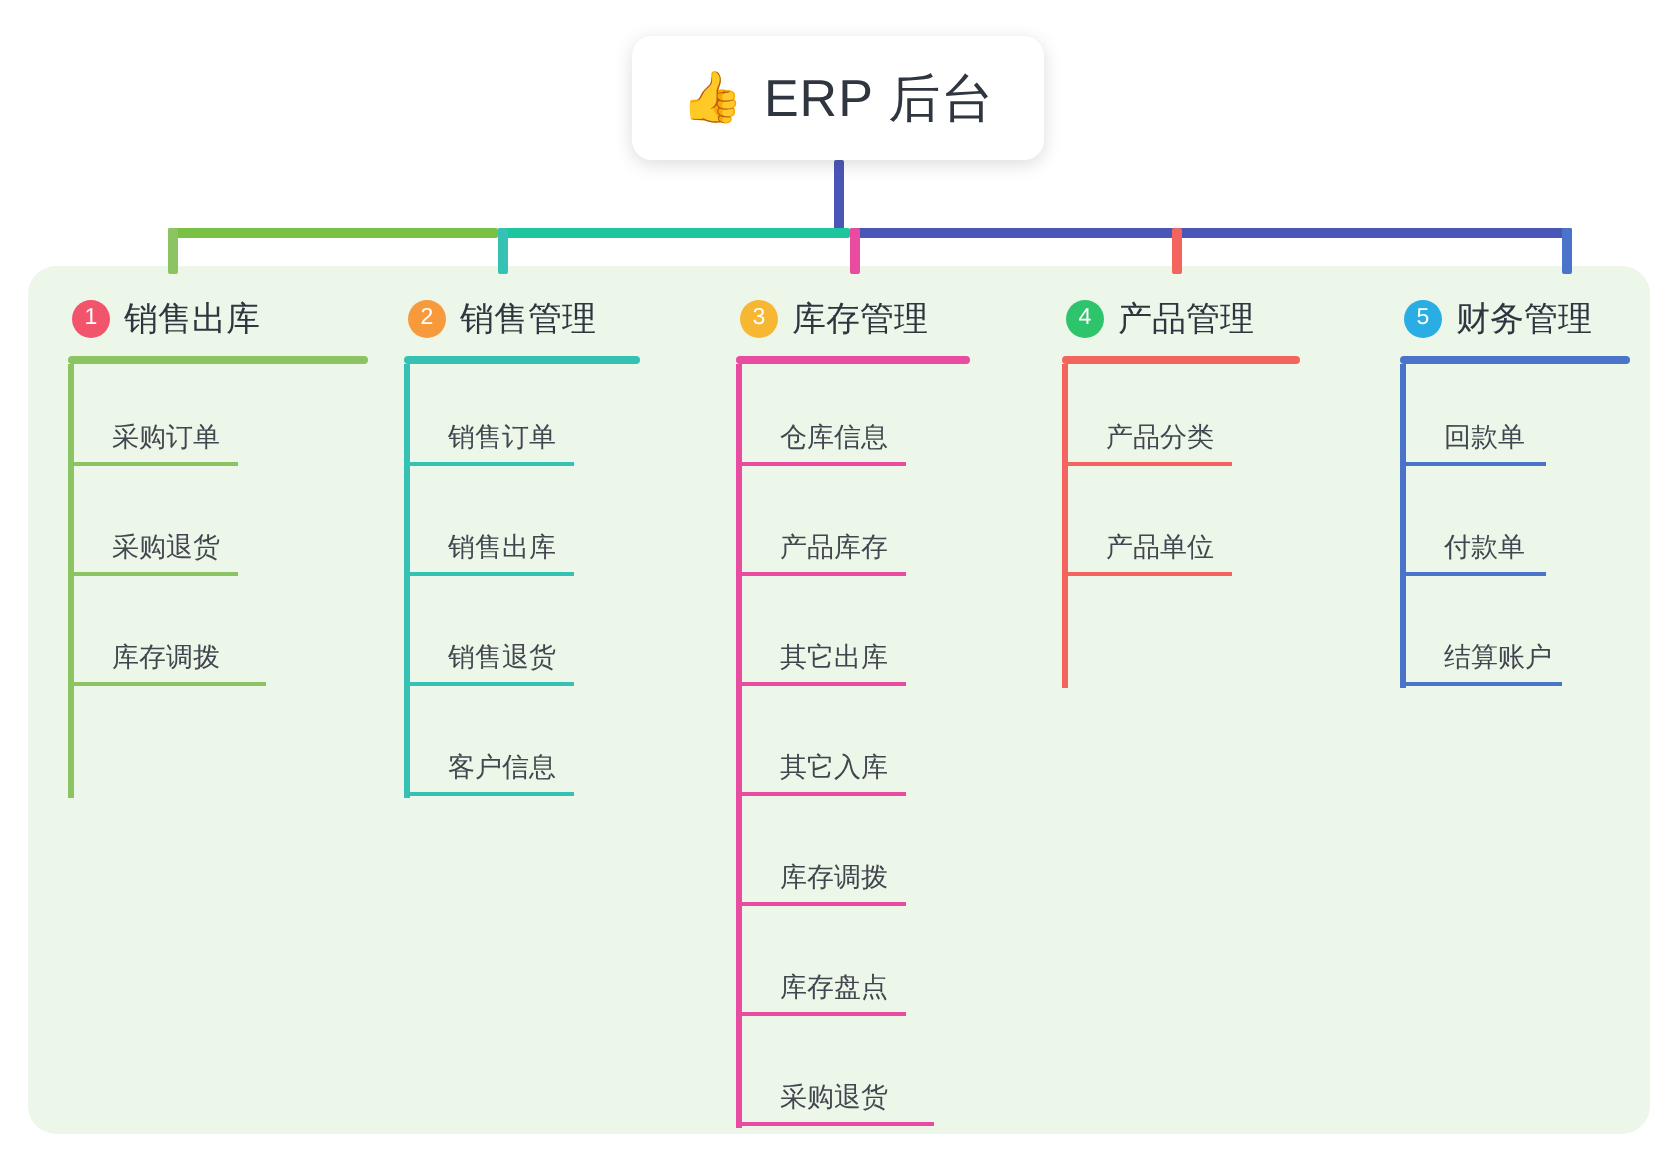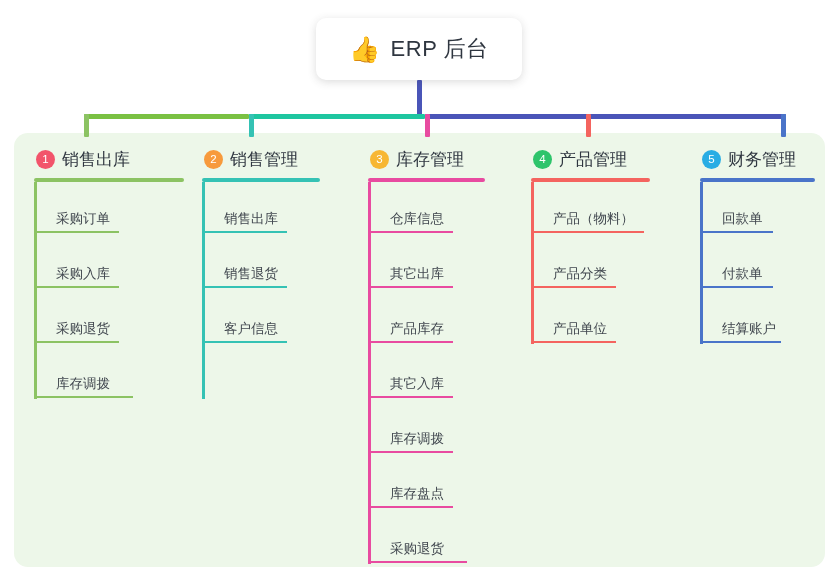--- a/index.html
+++ b/index.html
@@ -12,21 +12,21 @@
 
   
   .root-node{
     position:absolute;left:316px;top:18px;width:206px;height:62px;
     background:#ffffff;border-radius:10px;
     box-shadow:0 2px 9px rgba(60,60,60,.18);
     display:flex;align-items:center;justify-content:center;gap:10px;
     z-index:6;
   }
   .root-icon{font-size:25px;line-height:1;display:block;}
-  .root-title{font-size:22px;color:#2f3640;letter-spacing:.5px;white-space:nowrap;}
+  .root-title{font-size:26px;color:#2f3640;letter-spacing:.5px;white-space:nowrap;}
 
   
   .conn{position:absolute;z-index:2;}
   .stem{width:5px;border-radius:1px;}
   .bus{height:5px;border-radius:1px;}
 
   
   .panel{
     position:absolute;left:14px;top:133px;width:811px;height:434px;
     background:#edf7e9;border-radius:14px;z-index:1;
@@ -83,42 +83,42 @@
           <span class="col-title">销售出库</span>
         </div>
         <div class="head-rule" style="background: rgb(140, 195, 99); width: 150px;"></div>
         <div class="items">
           <div class="spine" style="background: rgb(140, 195, 99); height: 217px;"></div>
           <div class="item">
             <span class="item-label">采购订单</span>
             <div class="item-rule" style="background: rgb(140, 195, 99); width: 82px;"></div>
           </div>
           <div class="item">
-            <span class="item-label">采购入库</span>
-            <div class="item-rule" style="background: rgb(140, 195, 99); width: 82px;"></div>
-          </div>
-          <div class="item">
             <span class="item-label">采购退货</span>
             <div class="item-rule" style="background: rgb(140, 195, 99); width: 82px;"></div>
           </div>
           <div class="item">
             <span class="item-label">库存调拨</span>
             <div class="item-rule" style="background: rgb(140, 195, 99); width: 96px;"></div>
           </div>
         </div>
       </div>
       <div class="col" style="left: 202px; top: 146px; width: 118px;">
         <div class="col-head">
           <span class="badge" style="background: rgb(247, 154, 60);">2</span>
           <span class="col-title">销售管理</span>
         </div>
         <div class="head-rule" style="background: rgb(53, 194, 180); width: 118px;"></div>
         <div class="items">
           <div class="spine" style="background: rgb(53, 194, 180); height: 217px;"></div>
           <div class="item">
+            <span class="item-label">销售订单</span>
+            <div class="item-rule" style="background: rgb(53, 194, 180); width: 82px;"></div>
+          </div>
+          <div class="item">
             <span class="item-label">销售出库</span>
             <div class="item-rule" style="background: rgb(53, 194, 180); width: 82px;"></div>
           </div>
           <div class="item">
             <span class="item-label">销售退货</span>
             <div class="item-rule" style="background: rgb(53, 194, 180); width: 82px;"></div>
           </div>
           <div class="item">
             <span class="item-label">客户信息</span>
             <div class="item-rule" style="background: rgb(53, 194, 180); width: 82px;"></div>
@@ -131,25 +131,25 @@
           <span class="col-title">库存管理</span>
         </div>
         <div class="head-rule" style="background: rgb(232, 75, 160); width: 117px;"></div>
         <div class="items">
           <div class="spine" style="background: rgb(232, 75, 160); height: 382px;"></div>
           <div class="item">
             <span class="item-label">仓库信息</span>
             <div class="item-rule" style="background: rgb(232, 75, 160); width: 82px;"></div>
           </div>
           <div class="item">
+            <span class="item-label">产品库存</span>
+            <div class="item-rule" style="background: rgb(232, 75, 160); width: 82px;"></div>
+          </div>
+          <div class="item">
             <span class="item-label">其它出库</span>
-            <div class="item-rule" style="background: rgb(232, 75, 160); width: 82px;"></div>
-          </div>
-          <div class="item">
-            <span class="item-label">产品库存</span>
             <div class="item-rule" style="background: rgb(232, 75, 160); width: 82px;"></div>
           </div>
           <div class="item">
             <span class="item-label">其它入库</span>
             <div class="item-rule" style="background: rgb(232, 75, 160); width: 82px;"></div>
           </div>
           <div class="item">
             <span class="item-label">库存调拨</span>
             <div class="item-rule" style="background: rgb(232, 75, 160); width: 82px;"></div>
           </div>
@@ -165,24 +165,20 @@
       </div>
       <div class="col" style="left: 531px; top: 146px; width: 119px;">
         <div class="col-head">
           <span class="badge" style="background: rgb(46, 196, 107);">4</span>
           <span class="col-title">产品管理</span>
         </div>
         <div class="head-rule" style="background: rgb(244, 100, 95); width: 119px;"></div>
         <div class="items">
           <div class="spine" style="background: rgb(244, 100, 95); height: 162px;"></div>
           <div class="item">
-            <span class="item-label">产品（物料）</span>
-            <div class="item-rule" style="background: rgb(244, 100, 95); width: 110px;"></div>
-          </div>
-          <div class="item">
             <span class="item-label">产品分类</span>
             <div class="item-rule" style="background: rgb(244, 100, 95); width: 82px;"></div>
           </div>
           <div class="item">
             <span class="item-label">产品单位</span>
             <div class="item-rule" style="background: rgb(244, 100, 95); width: 82px;"></div>
           </div>
         </div>
       </div>
       <div class="col" style="left: 700px; top: 146px; width: 115px;">

